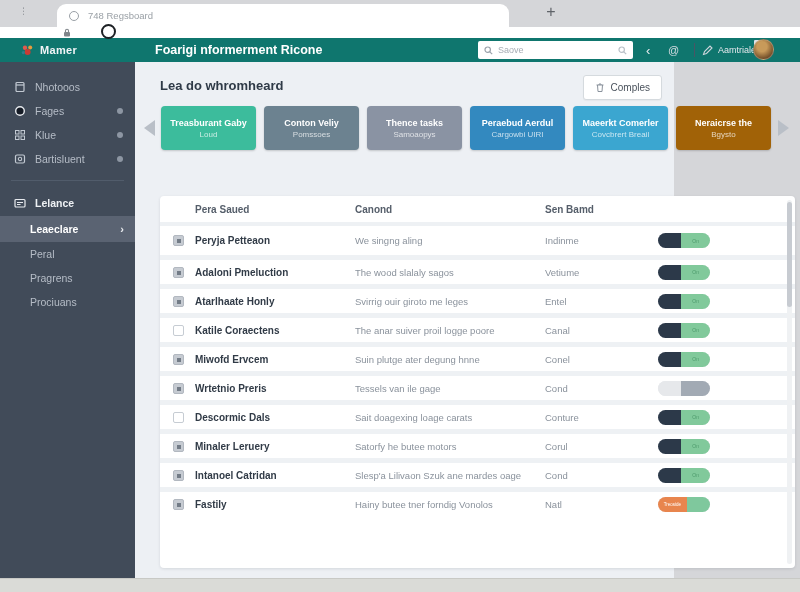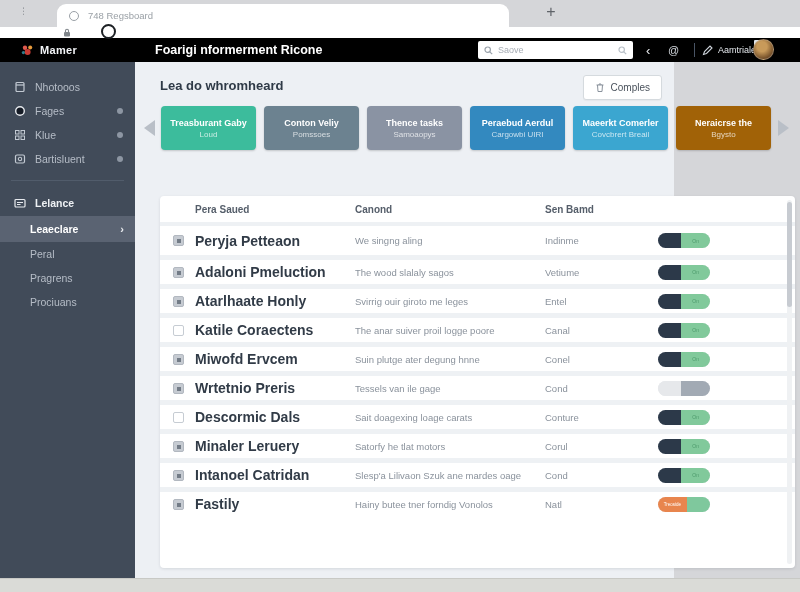--- a/index.html
+++ b/index.html
@@ -10,21 +10,21 @@
   .window-menu { position:absolute; left:19px; top:7px; width:7px; height:9px; color:#83878c; font-size:9px; line-height:9px; }
   .tab { position:absolute; left:57px; top:4px; width:452px; height:23px; background:#fff; border-radius:9px 9px 0 0; display:flex; align-items:center; padding:0 12px; }
   .tab-favicon { width:10px; height:10px; border:1.6px solid #9aa0a6; border-radius:50%; flex:none; }
   .tab-title { font-size:9.5px; color:#9aa0a6; margin-left:9px; white-space:nowrap; }
   .new-tab { position:absolute; left:541px; top:3px; font-size:16px; color:#5f6368; width:20px; text-align:center; }
   .addrbar { position:absolute; top:27px; left:0; width:800px; height:11px; background:#fff; }
   .lock-icon { position:absolute; left:63px; top:1px; }
   .reload-circle { position:absolute; left:101px; top:-3px; width:15px; height:15px; border:2.2px solid #1d2125; border-radius:50%; background:#fff; z-index:6; }
 
   
-  .navbar { position:absolute; top:38px; left:0; width:800px; height:24px; background:#000000; z-index:5; }
+  .navbar { position:absolute; top:38px; left:0; width:800px; height:24px; background:#0f766e; z-index:5; }
   .brand { position:absolute; left:21px; top:0; height:24px; display:flex; align-items:center; gap:6px; }
   .brand-name { color:#f2f4f7; font-size:11px; font-weight:bold; letter-spacing:.3px; }
   .app-title { position:absolute; left:155px; top:0; height:24px; display:flex; align-items:center; color:#fff; font-size:12.5px; font-weight:bold; }
   .nav-search { position:absolute; left:478px; top:3px; width:155px; height:18px; background:#fff; border-radius:2px; display:flex; align-items:center; padding:0 6px; gap:5px; }
   .nav-search .ph { font-size:9px; color:#a7adb5; flex:1; }
   .nav-chevron { position:absolute; left:646px; top:0; height:24px; display:flex; align-items:center; color:#e8ebef; font-size:13px; }
   .nav-globe { position:absolute; left:668px; top:0; height:24px; display:flex; align-items:center; color:#d7dce2; font-size:11px; }
   .nav-divider { position:absolute; left:694px; top:5px; height:14px; width:1px; background:#4a5565; }
   .nav-user { position:absolute; left:702px; top:0; height:24px; display:flex; align-items:center; gap:5px; }
   .nav-user-name { color:#e3e7ec; font-size:9px; }
@@ -57,21 +57,21 @@
   .card-sub { font-size:8px; opacity:.72; margin-top:2px; line-height:9px;text-align:center; }
 
   .section-title { position:absolute; left:25px; top:112px; font-size:11px; font-weight:bold; color:#47515d; }
   .section-title .lnk { color:#3d4752; text-decoration:underline; cursor:pointer; }
 
   .table-card { position:absolute; left:25px; top:134px; width:635px; height:372px; background:#fff; border-radius:4px; box-shadow:0 1px 3px rgba(31,45,61,.12); overflow:hidden; }
   .trow, .thead { display:grid; grid-template-columns:22px 160px 190px 113px 1fr; align-items:center; padding-left:13px; }
   .thead { height:30px; border-bottom:4px solid #eef1f4; font-size:10px; font-weight:bold; color:#555e6a; }
   .trow { height:29px; background:#fff; font-size:9.5px; }
   .trow + .trow { border-top:5px solid #eef1f4; }
-  .c-name { font-size:14px; font-weight:bold; color:#313b47; }
+  .c-name { font-size:10px; font-weight:bold; color:#313b47; }
   .c-desc { color:#8a929c; }
   .c-status { color:#8a929c; }
   .checkbox { width:11px; height:11px; border:1px solid #c6ccd3; border-radius:2px; background:#fff; position:relative; }
   .checkbox.checked { background:#c6cbd2; border-color:#b2b8c0; }
   .checkbox.checked::after { content:""; position:absolute; left:3px; top:3px; width:4px; height:4px; background:#737c87; }
   .toggle { width:52px; height:15px; border-radius:8px; overflow:hidden; display:flex; background:#e6e8eb; }
   .toggle .t-l { width:45%; height:100%; background:#e6e8eb; }
   .toggle .t-r { width:55%; height:100%; background:#a2aab4; display:flex; align-items:center; justify-content:center; font-size:5px; color:rgba(255,255,255,.85); overflow:hidden; white-space:nowrap; }
   .toggle.on .t-l { background:#2c3949; }
   .toggle.on .t-r { background:#81c99b; color:#4d9a6c; }
@@ -332,21 +332,21 @@
       <span class="c-desc">Sait doagexing loage carats</span>
       <span class="c-status">Conture</span>
       <span class="toggle on">
           <span class="t-l"></span>
           <span class="t-r">On</span>
         </span>
     </div>
     <div class="trow">
       <span class="checkbox checked"></span>
       <span class="c-name">Minaler Leruery</span>
-      <span class="c-desc">Satorfy he tlat motors</span>
+      <span class="c-desc">Satorfy he butee motors</span>
       <span class="c-status">Corul</span>
       <span class="toggle on">
           <span class="t-l"></span>
           <span class="t-r">On</span>
         </span>
     </div>
     <div class="trow">
       <span class="checkbox checked"></span>
       <span class="c-name">Intanoel Catridan</span>
       <span class="c-desc">Slesp'a Lilivaon Szuk ane mardes oage</span>

